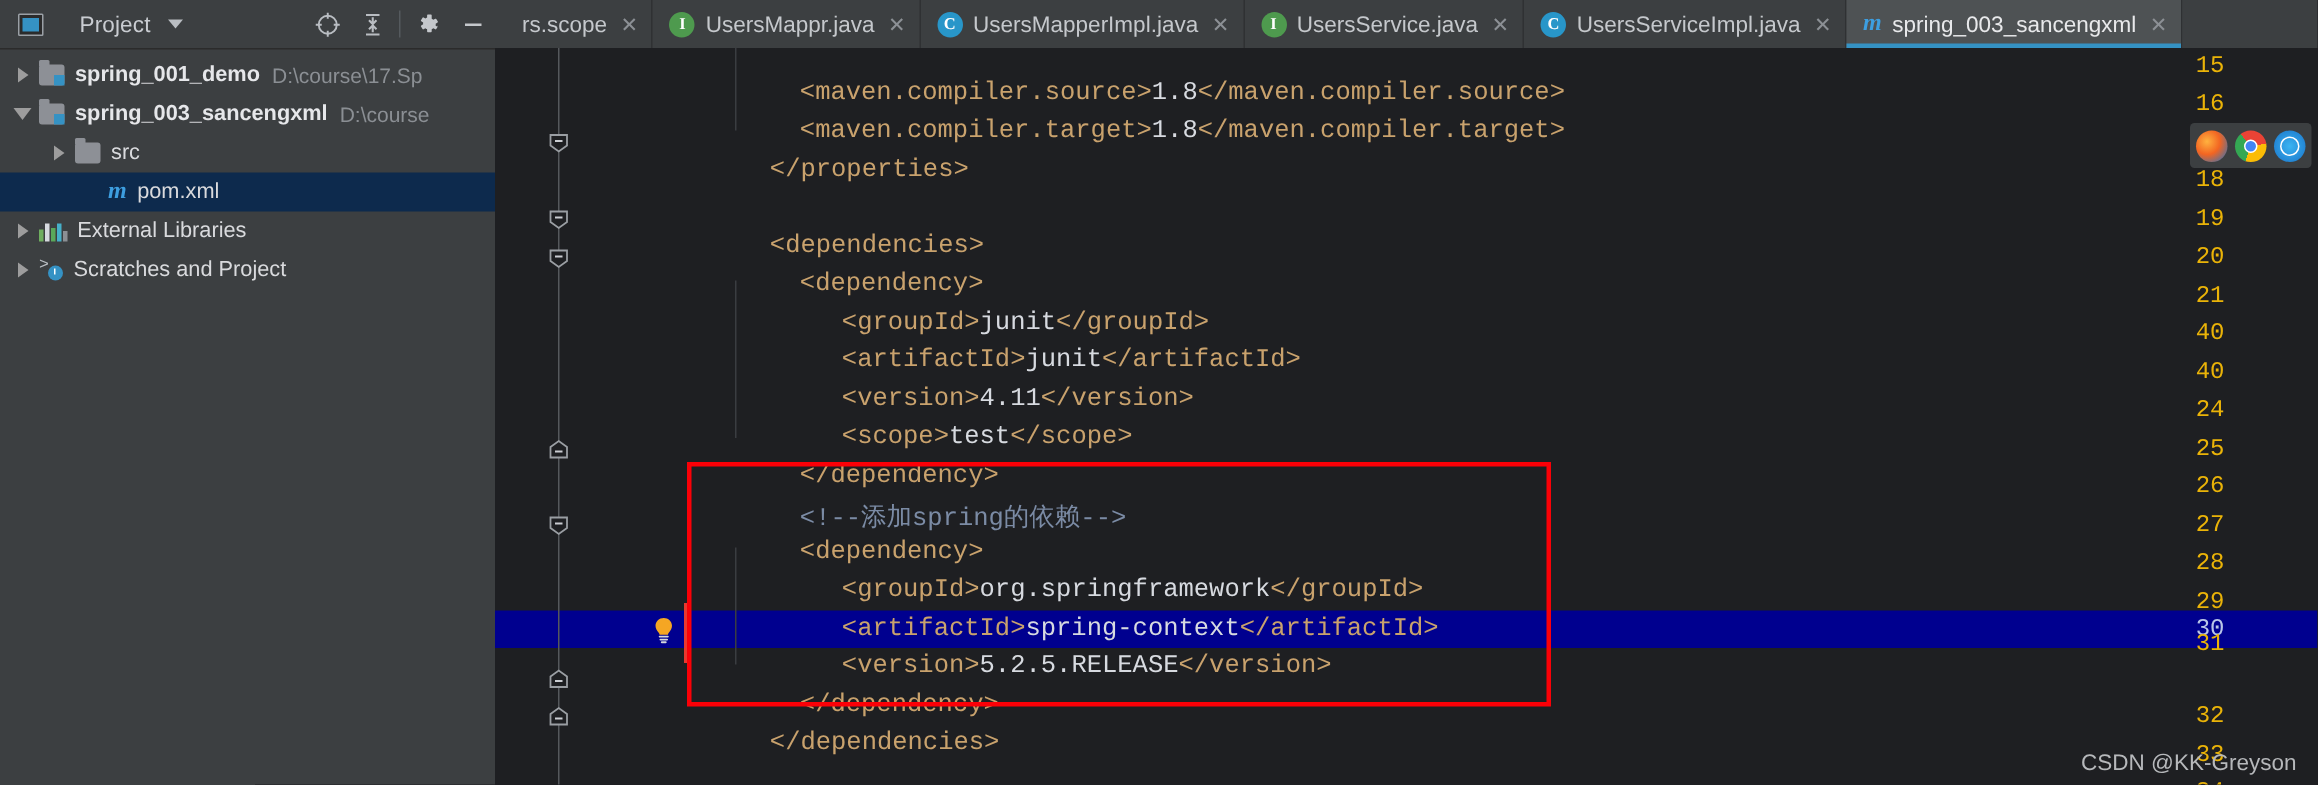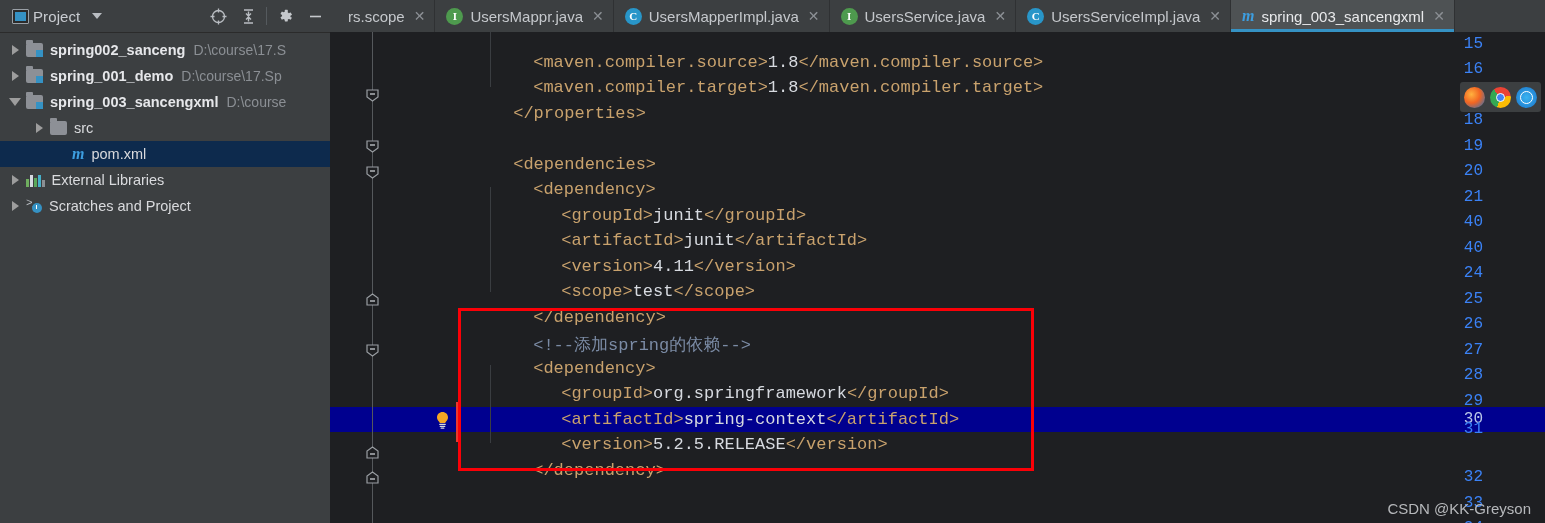--- a/index.html
+++ b/index.html
@@ -9,21 +9,21 @@
     font-family:"Liberation Sans", sans-serif;
     -webkit-font-smoothing:antialiased;
   }
   .app{position:relative;width:1545px;height:523px;}
 
   
   .sidebar{position:absolute;left:0;top:0;width:330px;height:523px;background:#3c3f41;}
   .side-head{height:32px;display:flex;align-items:center;background:#3c3f41;border-bottom:1px solid #2b2b2b;}
   .proj-ic{width:15px;height:13px;margin-left:12px;border:1px solid #9aa0a6;background:#2b2b2b;position:relative;border-radius:1px;}
   .proj-ic::after{content:"";position:absolute;left:2px;top:2px;right:2px;bottom:2px;background:#3592c4;}
-  .proj-label{color:#c9ccd1;font-size:15px;margin-left:4px;letter-spacing:.1px;}
+  .proj-label{color:#c9ccd1;font-size:15px;margin-left:24px;letter-spacing:.1px;}
   .caret-dn{width:0;height:0;border-left:5px solid transparent;border-right:5px solid transparent;border-top:6px solid #b9bdc2;margin-left:12px;}
   .head-tools{margin-left:auto;display:flex;align-items:center;gap:0;}
   .tool{width:30px;height:30px;display:flex;align-items:center;justify-content:center;}
   .vsep{width:1px;height:18px;background:#555a5e;margin:0 3px;}
 
   
   .tree{padding-top:4px;}
   .trow{height:26px;display:flex;align-items:center;position:relative;white-space:nowrap;overflow:hidden;}
   .trow.sel{background:#0d2a4d;}
   .tw{width:0;height:0;border-top:5px solid transparent;border-bottom:5px solid transparent;border-left:7px solid #9d9d9d;}
@@ -56,21 +56,21 @@
   .tab.active .tab-label{color:#e8e9eb;}
   .tab-x{color:#8c9095;font-size:14px;margin-left:9px;line-height:1;}
   .cico{width:17px;height:17px;border-radius:50%;display:flex;align-items:center;justify-content:center;color:#fff;font-size:11px;font-weight:bold;flex:0 0 17px;font-family:"Liberation Serif",serif;}
   .cico.i{background:#4e9a4e;}
   .cico.c{background:#2896c9;}
   .mtabico{color:#3d9ee0;font-size:16px;font-style:italic;font-weight:bold;font-family:"Liberation Serif",serif;}
 
   
   .editor{position:absolute;left:330px;top:32px;right:0;bottom:0;background:#1e1f22;overflow:hidden;}
   .gutter{position:absolute;left:0;top:0;width:88px;height:100%;background:#1e1f22;}
-  .ln{position:absolute;right:62px;color:#3b82f6;font-size:16px;font-family:"Liberation Mono",monospace;text-align:right;width:40px;}
+  .ln{position:absolute;right:62px;color:#eab308;font-size:16px;font-family:"Liberation Mono",monospace;text-align:right;width:40px;}
   .ln.cur{color:#b9c6e8;}
   .rowhl{position:absolute;left:0;right:0;height:25.4px;background:#00008f;}
   .code{position:absolute;color:#c9a26d;font-size:17px;font-family:"Liberation Mono",monospace;white-space:pre;}
   .tg{color:#c9a26d;}
   .tx{color:#d7dae0;}
   .cm{color:#7b8ba5;}
   .foldline{position:absolute;left:42px;width:1px;background:#55585c;}
   .foldmk{position:absolute;left:35px;width:15px;height:15px;}
   .foldmk svg{display:block;}
   .indent{position:absolute;width:1px;background:#3a3d41;}
@@ -122,31 +122,20 @@
         <span class="tool">
           <svg width="17" height="17" viewBox="0 0 17 17">
               <path d="M3 8.5h11" stroke="#c5c8cc" stroke-width="1.6"></path>
             </svg>
         </span>
       </span>
     </div>
 
     <div class="tree">
 
-      <div class="trow" style="padding-left:4px;">
-        <span class="arrowbox">
-            <span class="tw"></span>
-          </span>
-        <span class="mfolder">
-            <span class="fd"></span>
-            <span class="badge"></span>
-          </span>
-        <span class="tname b">spring002_sanceng</span>
-        <span class="tpath">D:\course\17.S</span>
-      </div>
 
       <div class="trow" style="padding-left:4px;">
         <span class="arrowbox">
             <span class="tw"></span>
           </span>
         <span class="mfolder">
             <span class="fd"></span>
             <span class="badge"></span>
           </span>
         <span class="tname b">spring_001_demo</span>
@@ -363,20 +352,23 @@
     </div>
     <div class="code" style="left:170px;top:359px;">
       <span class="tg">&lt;artifactId&gt;</span><span class="tx">spring-context</span><span class="tg">&lt;/artifactId&gt;</span>
     </div>
     <div class="code" style="left:170px;top:384px;">
       <span class="tg">&lt;version&gt;</span><span class="tx">5.2.5.RELEASE</span><span class="tg">&lt;/version&gt;</span>
     </div>
     <div class="code" style="left:142px;top:410px;">
       <span class="tg">&lt;/dependency&gt;</span>
     </div>
+    <div class="code" style="left:122px;top:435px;">
+      <span class="tg">&lt;/dependencies&gt;</span>
+    </div>
 
     <div class="redbox" style="left:128px;top:276px;width:576px;height:163px;"></div>
 
     <div class="browsers">
       <span class="bico ff"></span>
       <span class="bico cr"></span>
       <span class="bico sf"></span>
     </div>
   </div>
 

